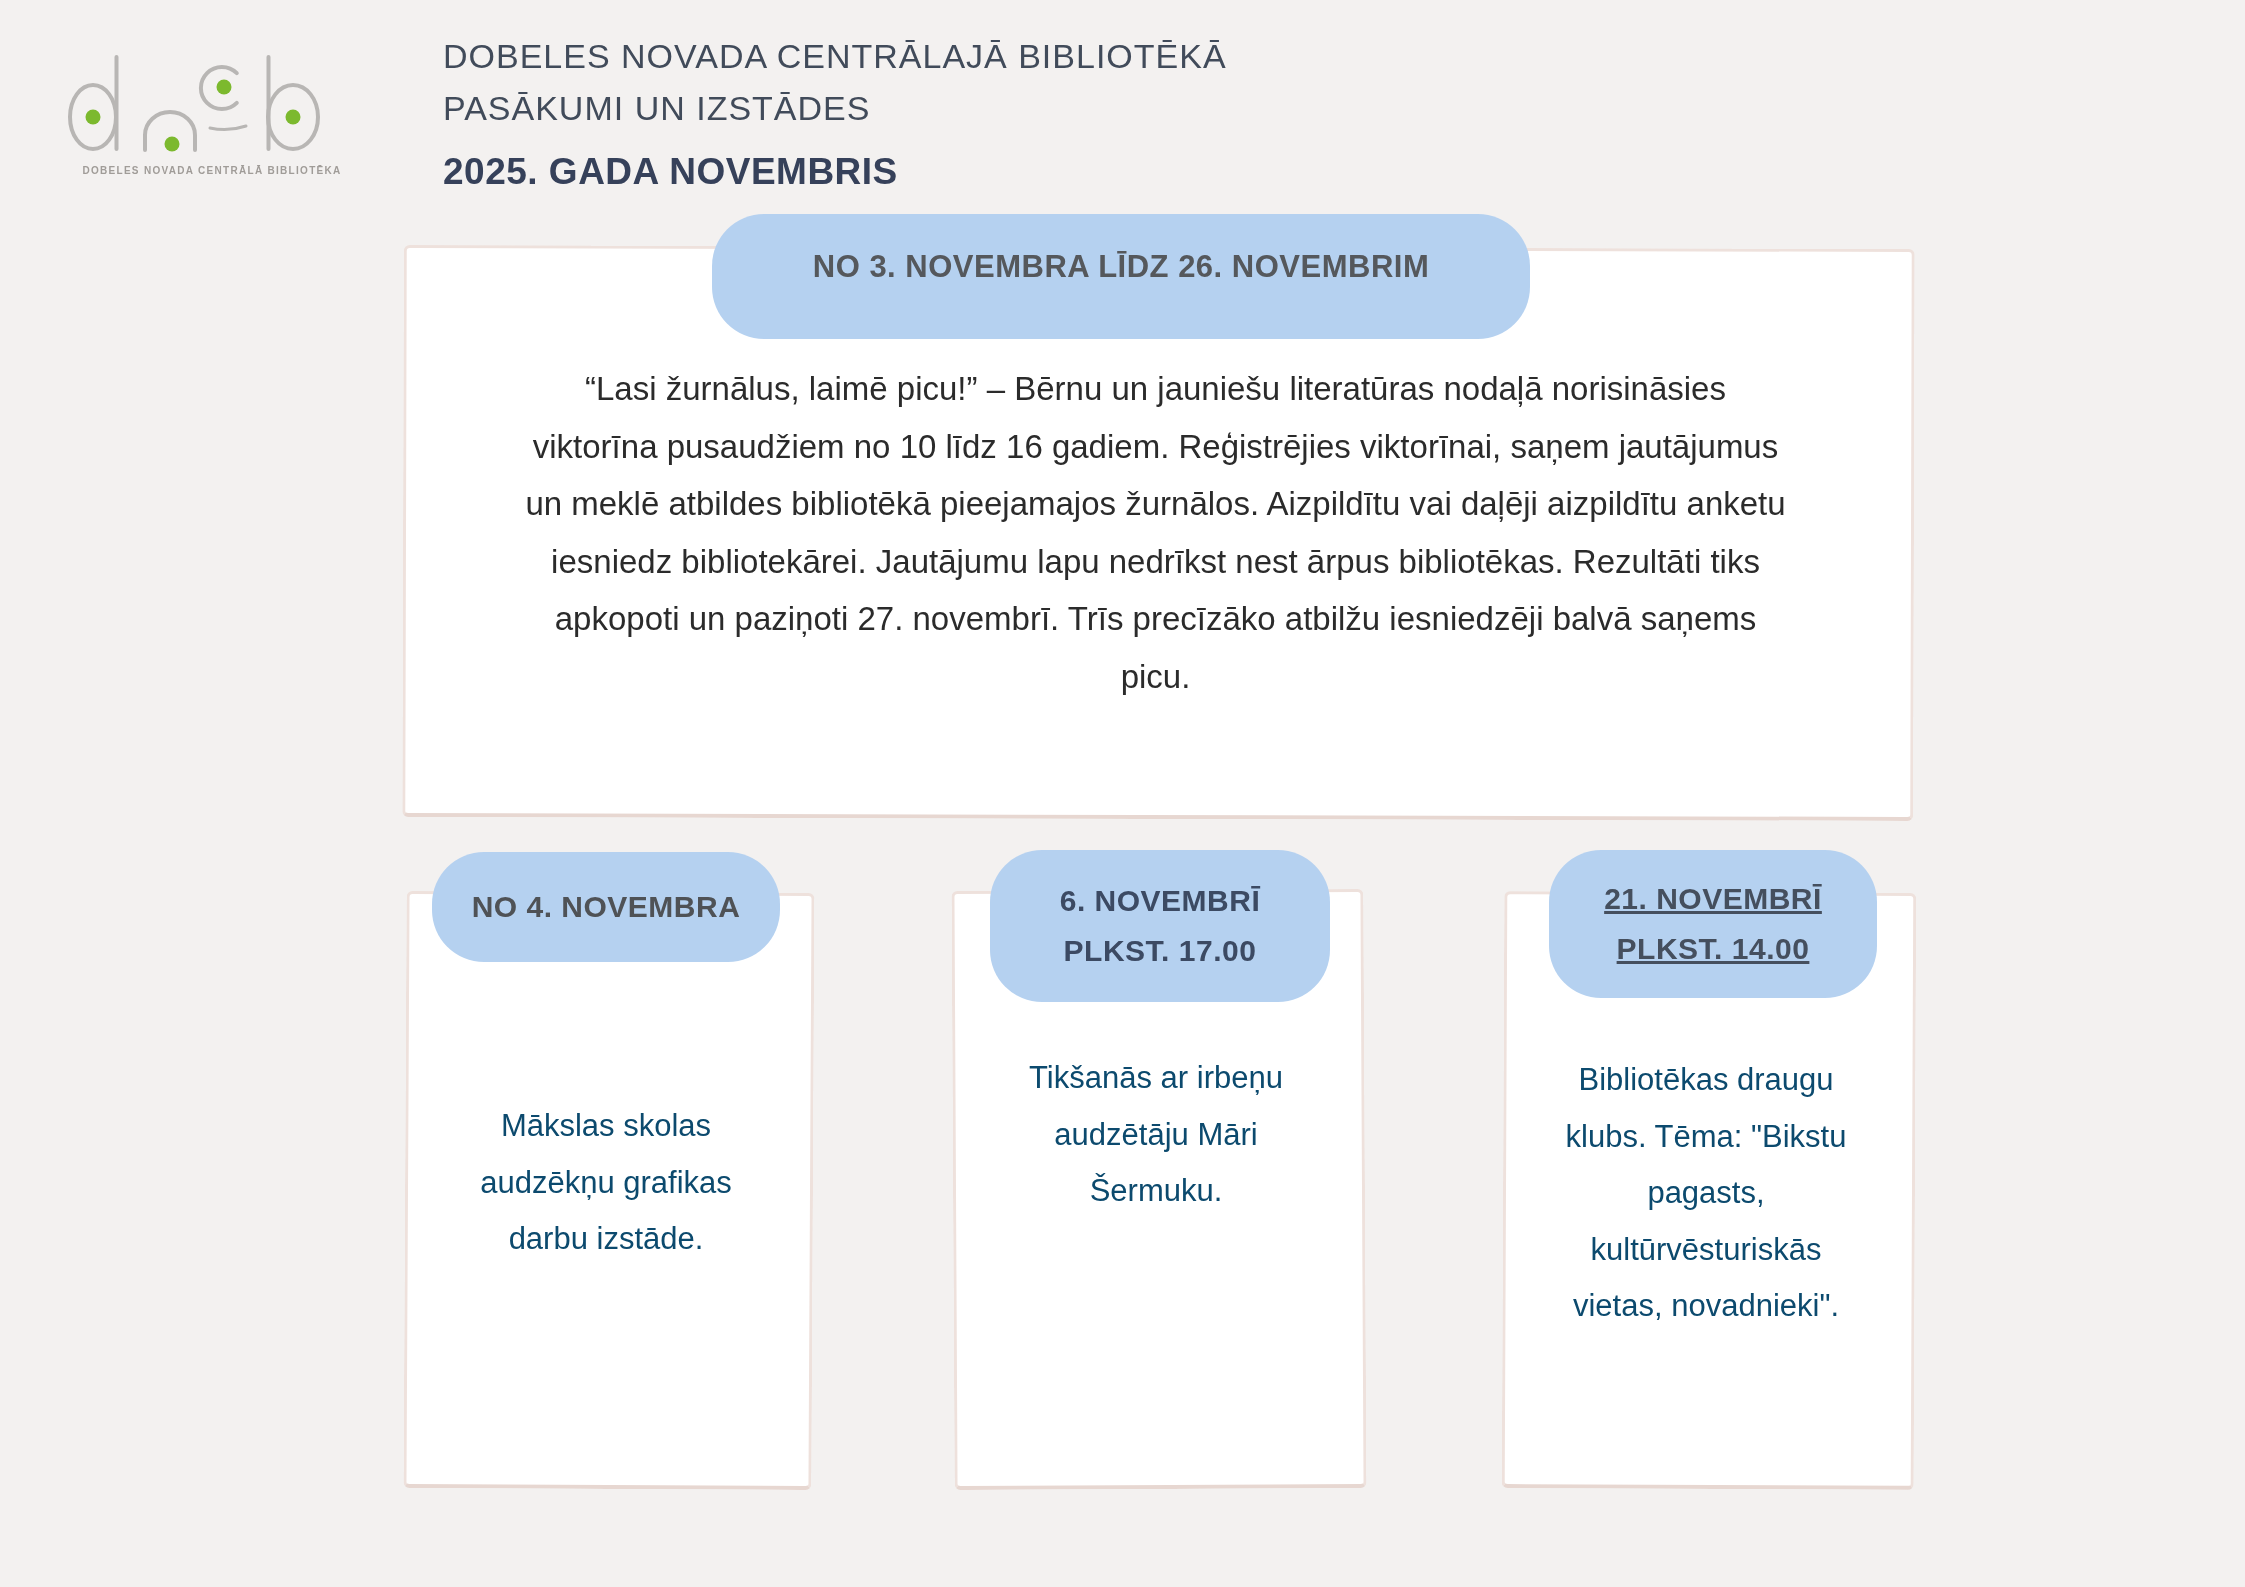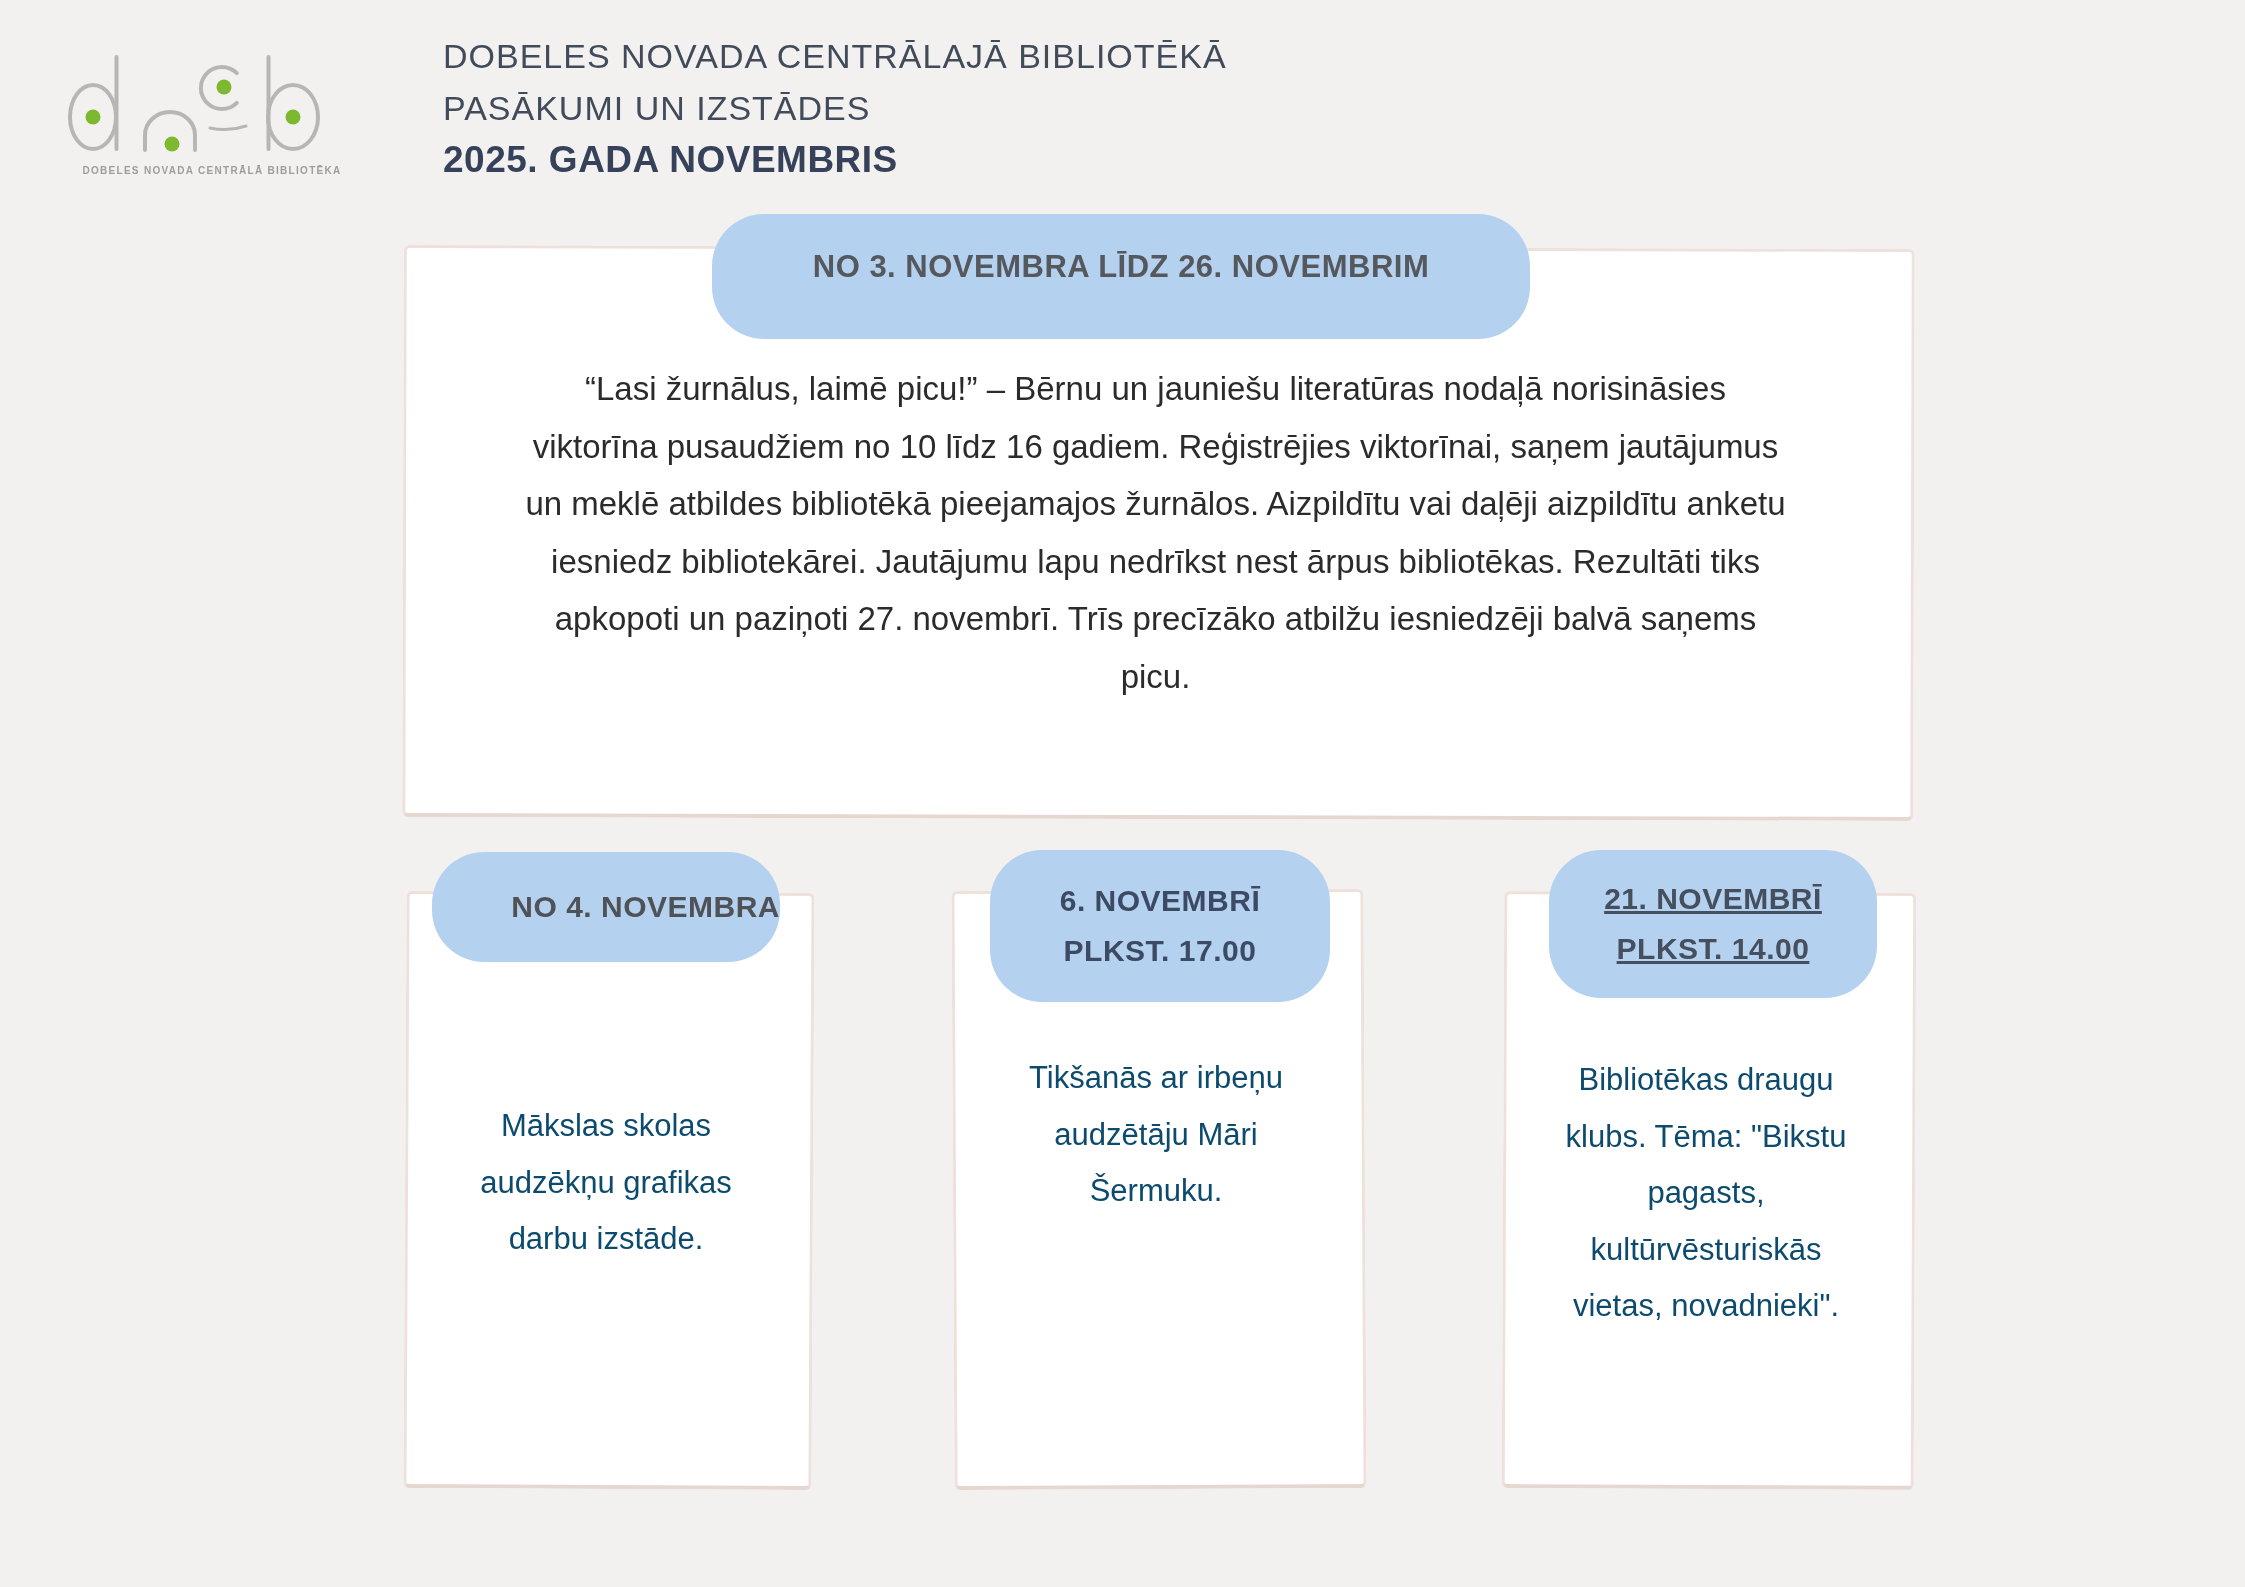--- a/index.html
+++ b/index.html
@@ -13,21 +13,21 @@
   
   .logo-svg{left:60px;top:42px;width:302px;height:122px;}
   .logo-tagline{
     left:62px;top:165px;width:300px;text-align:center;
     font-size:10px;letter-spacing:1.3px;color:#a09c98;font-weight:700;
   }
 
   
   .header{left:443px;top:30px;width:1100px;color:#414b5a;}
   .header .h-line{font-size:34px;line-height:52px;letter-spacing:1px;font-weight:400;}
-  .header .h-line.bold{font-size:37px;font-weight:700;color:#36415a;letter-spacing:0.5px;}
+  .header .h-line.bold{font-size:37px;font-weight:700;color:#36415a;letter-spacing:0.5px;margin-top:12px;}
 
   
   .sketch-card{
     background:#ffffff;
     border:3px solid #eee1dc;
     border-bottom-width:4px;
     border-bottom-color:#e7d7d1;
     border-radius:6px;
   }
   .feature-card{left:403px;top:247px;width:1505px;height:565px;transform:rotate(0.15deg);}
@@ -41,21 +41,21 @@
     font-weight:700;letter-spacing:0.5px;
   }
   .feature-pill{
     left:712px;top:214px;width:818px;height:125px;
     font-size:31px;line-height:106px;color:#55585c;
   }
   .event-pill{
     display:flex;flex-direction:column;justify-content:center;
     font-size:30px;line-height:50px;
   }
-  .event-pill-1{left:432px;top:852px;width:348px;height:110px;color:#4f5256;align-items:flex-end;}
+  .event-pill-1{left:432px;top:852px;width:348px;height:110px;color:#4f5256;}
   .event-pill-2{left:990px;top:850px;width:340px;height:152px;color:#3c4a63;}
   .event-pill-3{left:1549px;top:850px;width:328px;height:148px;color:#454f5e;text-decoration:underline;}
 
   
   .feature-body{
     left:433px;top:360px;width:1445px;
     text-align:center;font-size:33px;line-height:57.5px;color:#2b2b2b;
   }
   .feature-body .inner{max-width:1270px;margin:0 auto;}
   .event-body{

